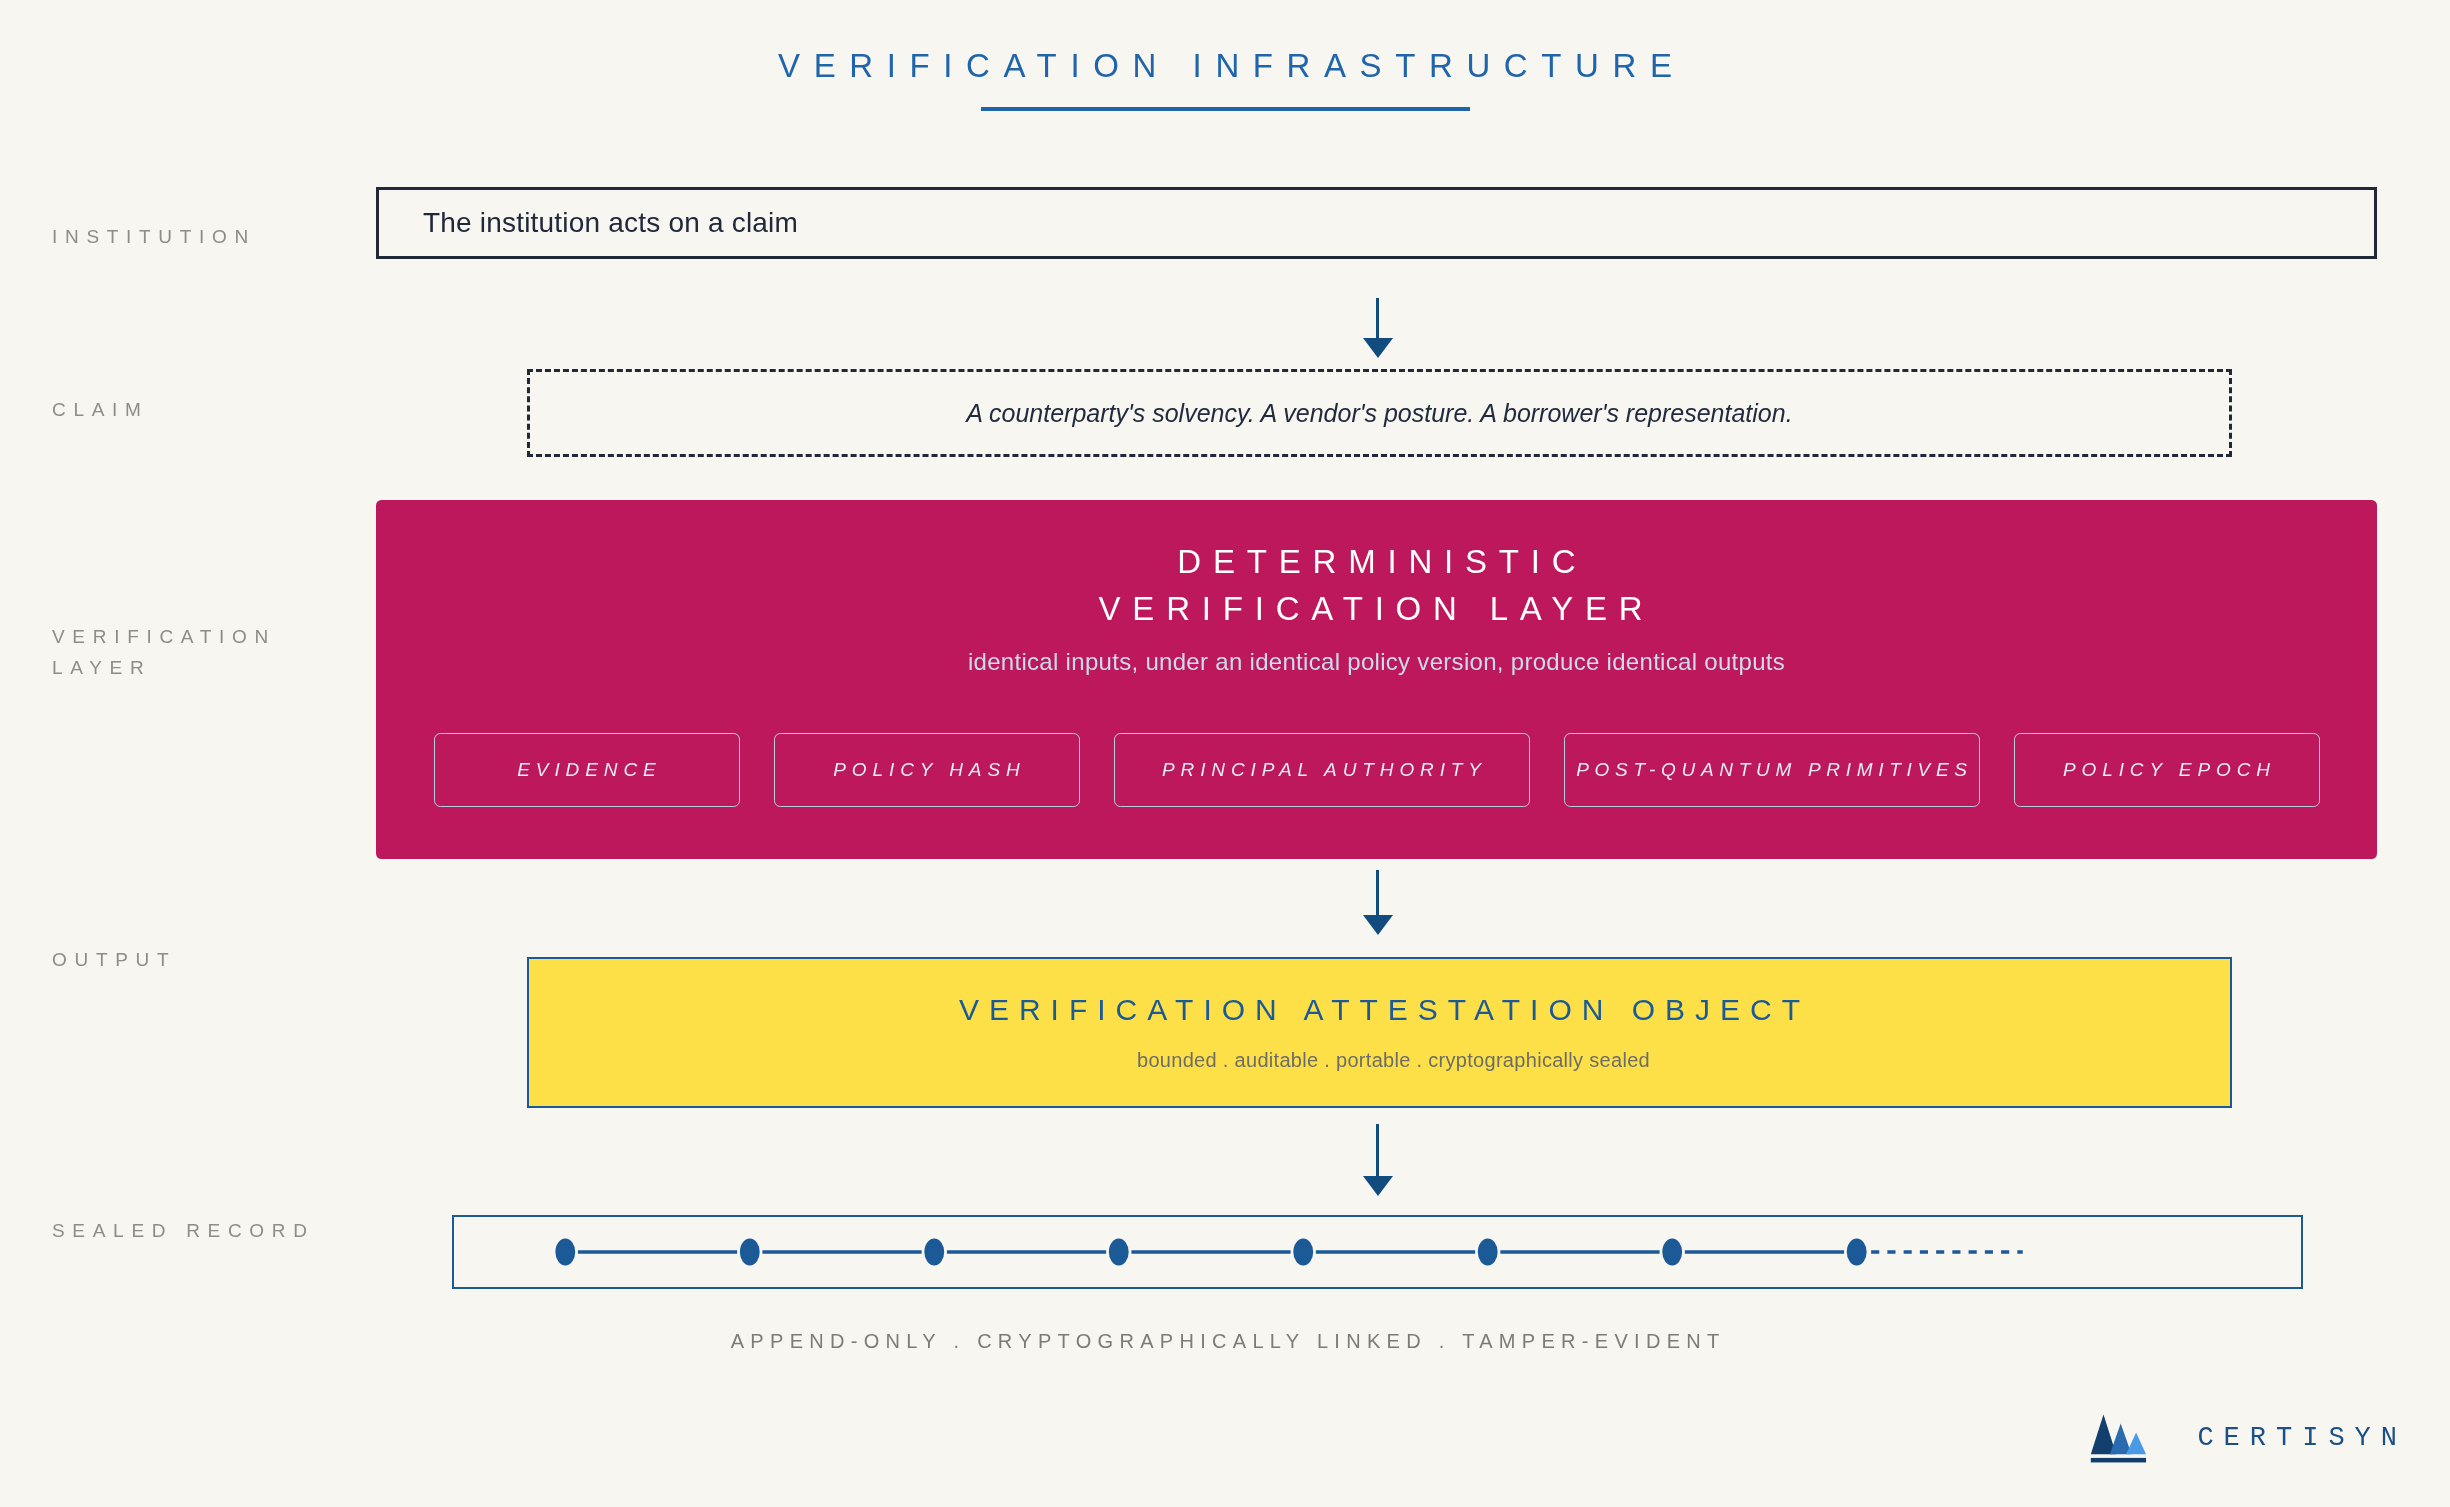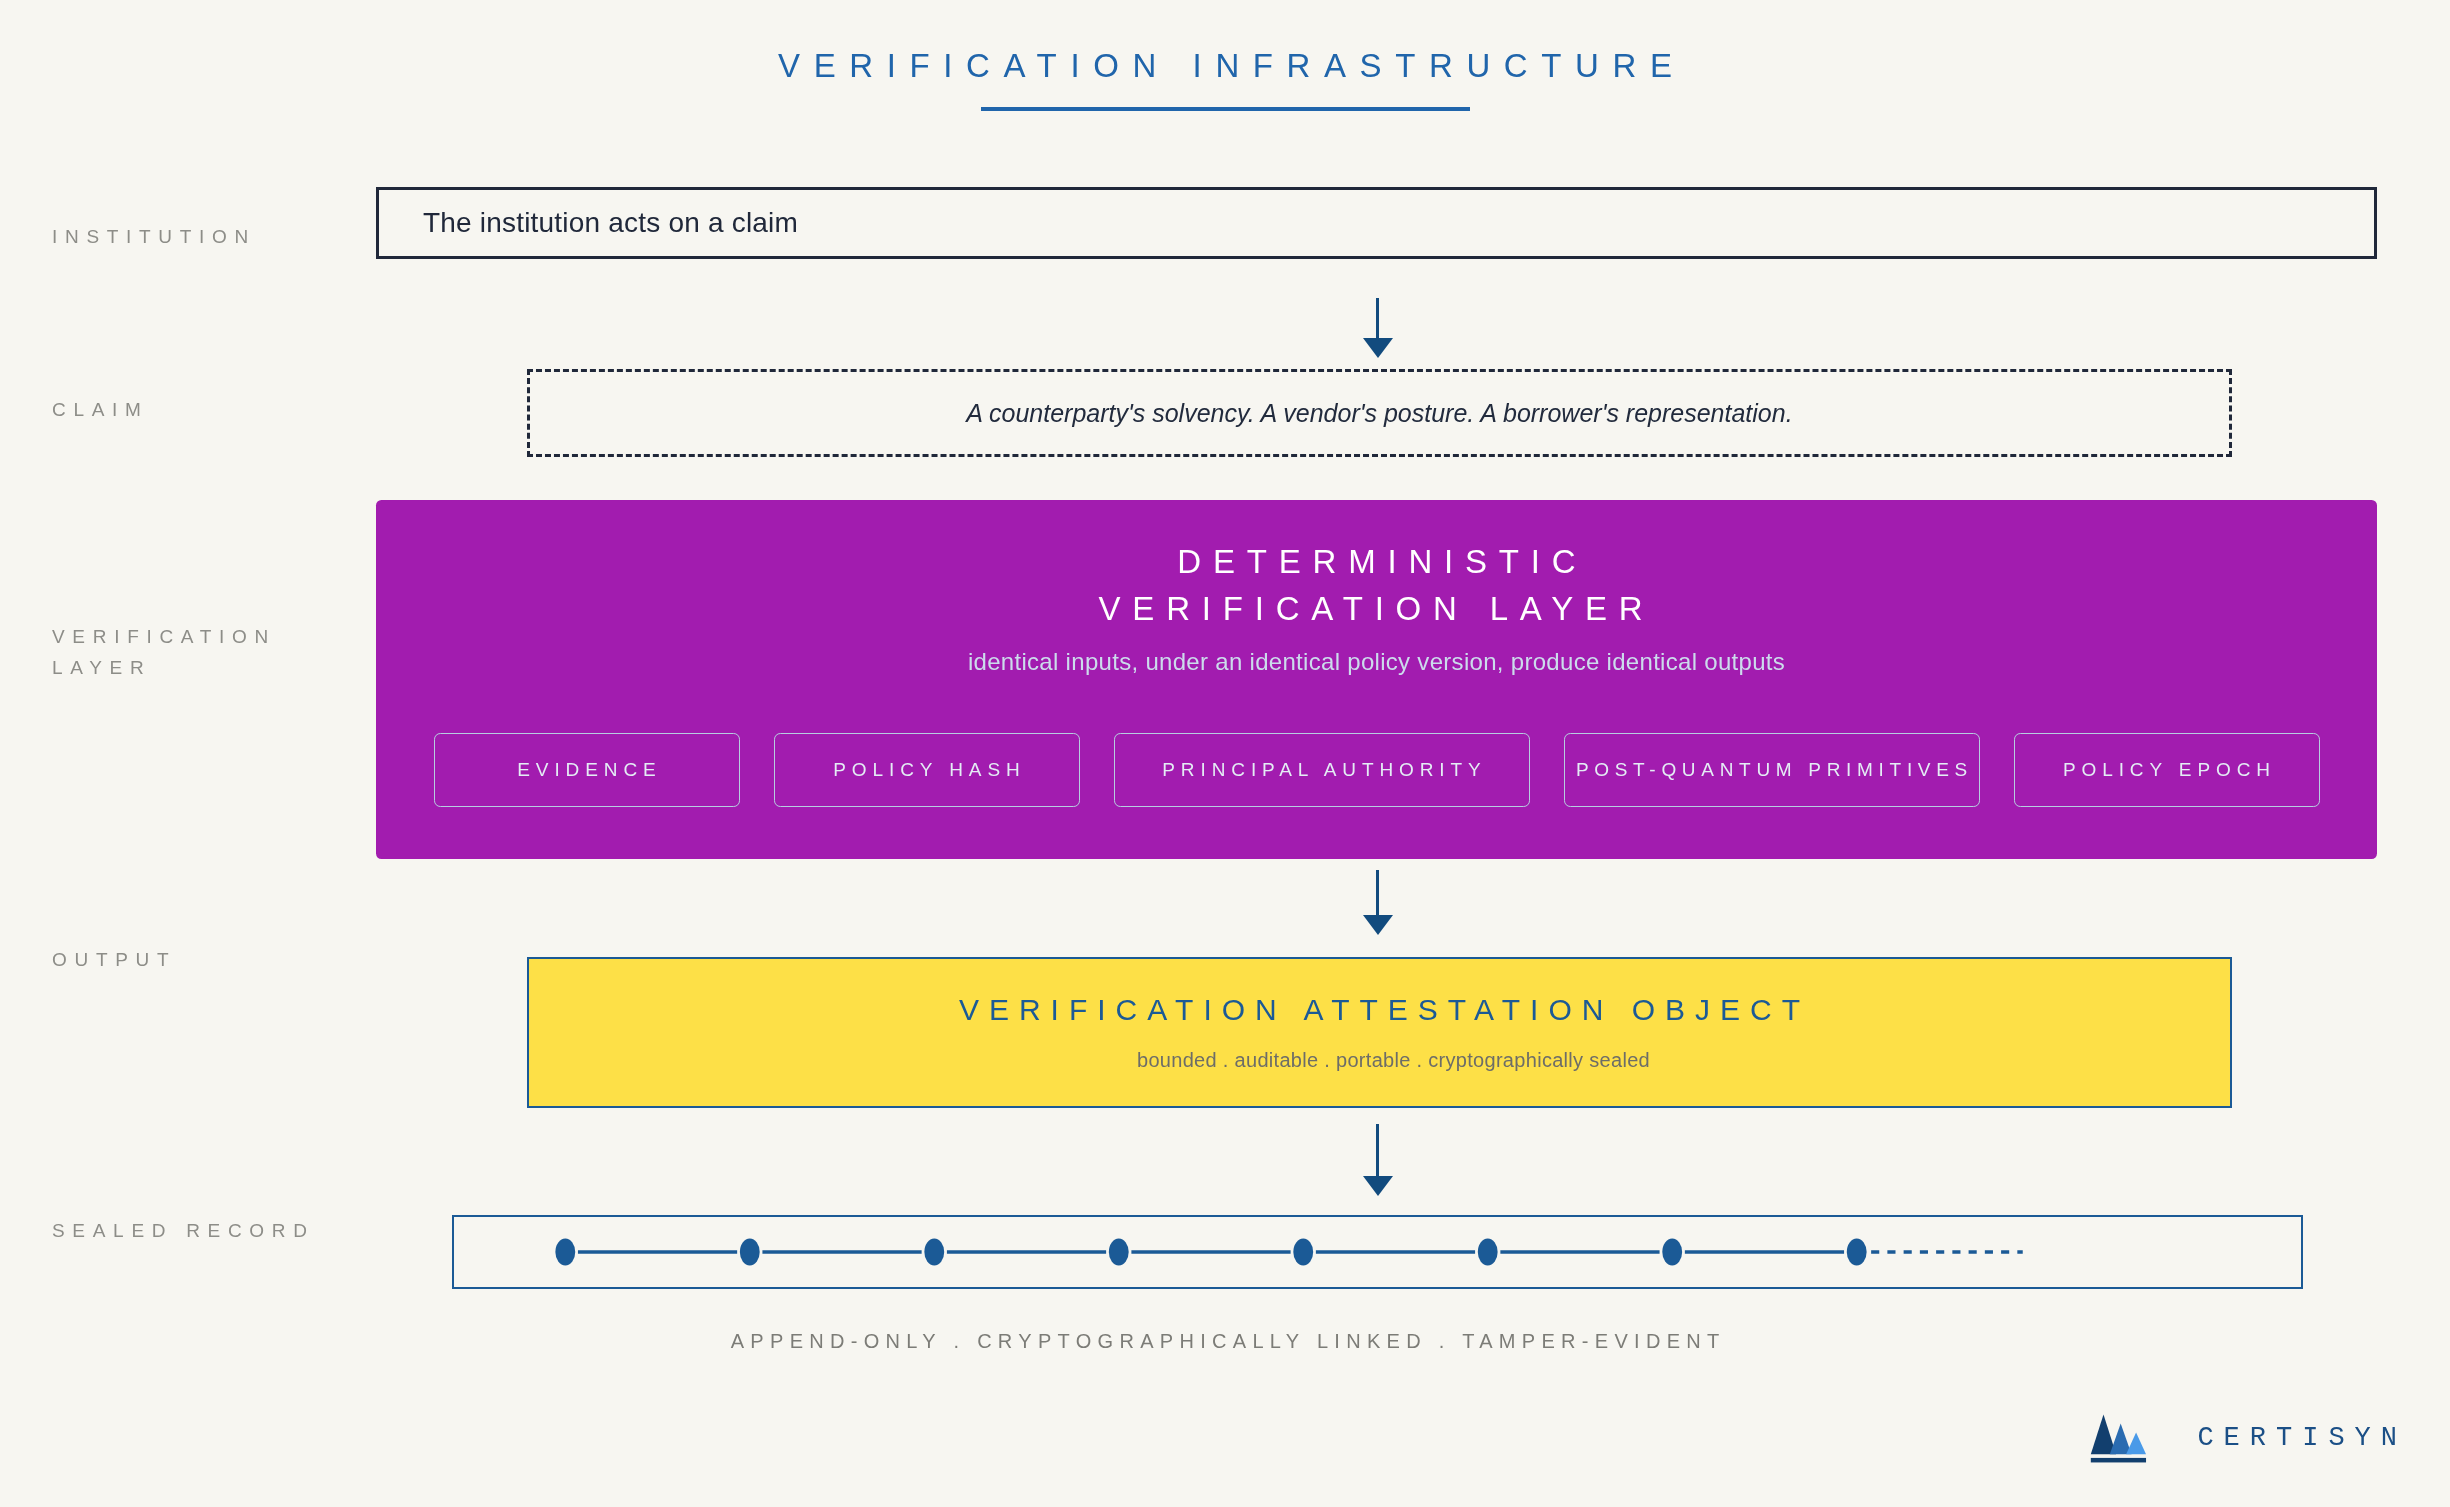--- a/index.html
+++ b/index.html
@@ -121,21 +121,21 @@
     color: #222b3d;
   }
 
   
   .verif-panel {
     position: absolute;
     left: 376px;
     top: 500px;
     width: 2001px;
     height: 359px;
-    background: #a21caf;
+    background: #be185d;
     border-radius: 5.4px;
     box-sizing: border-box;
   }
   .verif-title {
     margin-top: 38px;
     text-align: center;
     color: #ffffff;
     font-size: 33px;
     letter-spacing: 11.8px;
     line-height: 47px;
@@ -169,20 +169,21 @@
     justify-content: center;
     box-sizing: border-box;
     flex: none;
   }
   .pill-label {
     font-size: 19px;
     letter-spacing: 5.9px;
     color: #e4edf5;
     white-space: nowrap;
     text-indent: 5.9px;
+    font-style: italic;
   }
   .pill-evidence  { width: 306px; }
   .pill-policy    { width: 306px; }
   .pill-principal { width: 416px; }
   .pill-pq        { width: 416px; }
   .pill-epoch     { width: 306px; }
   .pill-pq .pill-label { letter-spacing: 5.7px; }
 
   
   .output-box {

